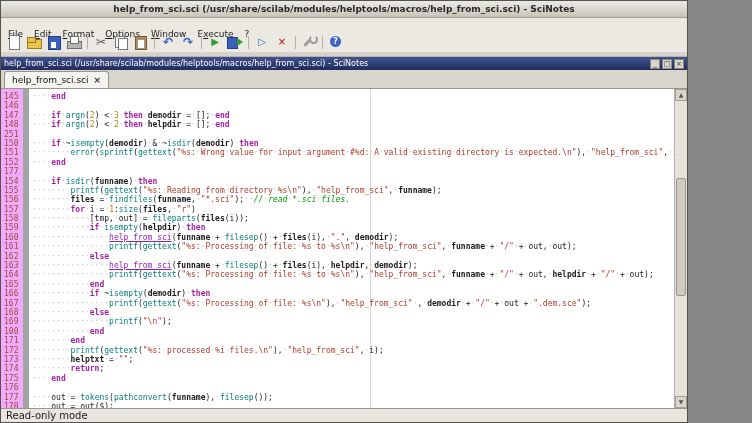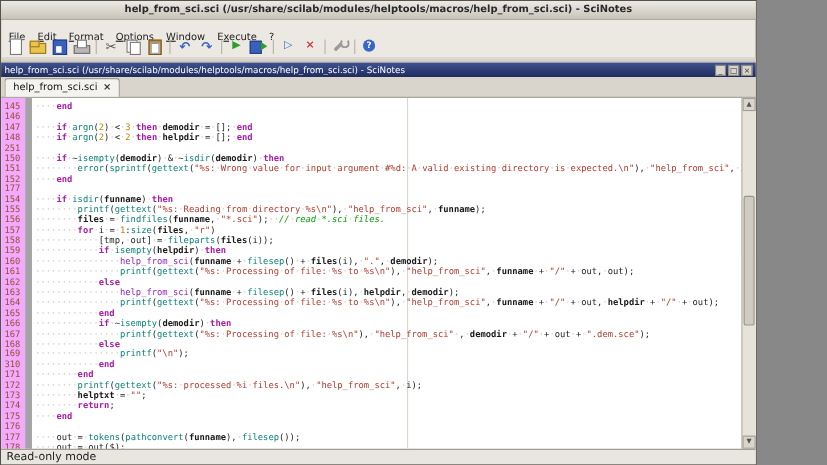--- a/index.html
+++ b/index.html
@@ -54,21 +54,21 @@
   .gl{height:9.4px}
   .code{flex:1;position:relative;overflow:hidden;padding:3px 0 0 3px;font:8px/9.4px "DejaVu Sans Mono","Liberation Mono",monospace;color:var(--c-plain,#222)}
   .ruler{position:absolute;left:341px;top:0;bottom:0;width:1px;background:#d9d6cf}
   .cl{height:9.4px;white-space:nowrap;position:relative}
   .tk-k{color:var(--c-keyword,#a61fa6);font-weight:bold}
   .tk-f{color:var(--c-function,#0a8078)}
   .tk-s{color:var(--c-string,#b23b2e)}
   .tk-n{color:var(--c-number,#b8860b)}
   .tk-c{color:var(--c-comment,#00a000);font-style:italic}
   .tk-v{color:var(--c-variable,#1a1a1a);font-weight:bold}
-  .tk-u{color:var(--c-macro-link,#8f24b4);}
+  .tk-u{color:var(--c-macro-link,#8f24b4);text-decoration:underline}
   .tk-p{color:var(--c-plain,#222)}
   .ws{color:var(--c-whitespace-dot,#c9c5bd)}
 
   .scrollbar{width:13px;flex:none;display:flex;flex-direction:column;background:#e6e3db;border-left:1px solid #b5b1a7}
   .sb-btn{height:12px;flex:none;background:#d9d5cc;border:1px solid #a39f94;font-size:6px;line-height:10px;text-align:center;color:#555}
   .sb-track{flex:1;position:relative}
   .sb-thumb{position:absolute;left:1px;right:1px;top:26%;height:40%;background:#cfcbc2;border:1px solid #9a968c;border-radius:2px}
 
   .statusbar{height:14px;flex:none;border-top:1px solid #9a968c;background:#e9e6df;display:flex;align-items:center;padding:0 5px;font-size:10px;color:#222}
 </style>
@@ -153,21 +153,21 @@
         <div class="gl">160</div>
         <div class="gl">161</div>
         <div class="gl">162</div>
         <div class="gl">163</div>
         <div class="gl">164</div>
         <div class="gl">165</div>
         <div class="gl">166</div>
         <div class="gl">167</div>
         <div class="gl">168</div>
         <div class="gl">169</div>
-        <div class="gl">310</div>
+        <div class="gl">100</div>
         <div class="gl">171</div>
         <div class="gl">172</div>
         <div class="gl">173</div>
         <div class="gl">174</div>
         <div class="gl">175</div>
         <div class="gl">176</div>
         <div class="gl">177</div>
         <div class="gl">178</div>
       </div>
     <div class="code">

